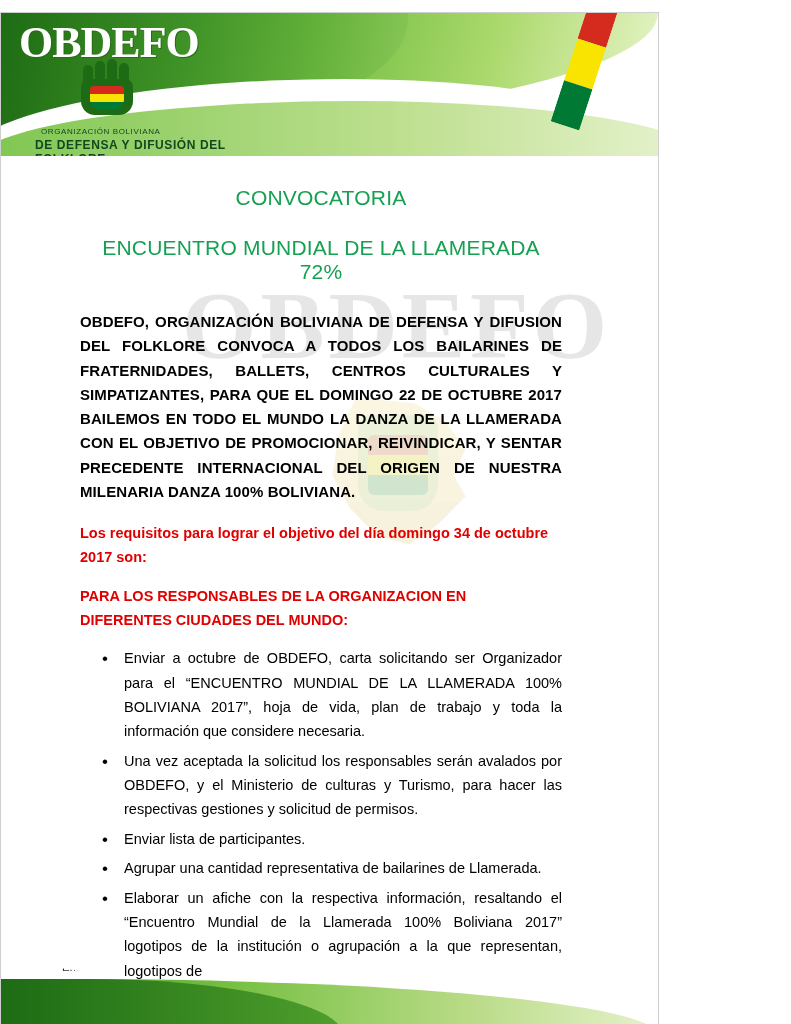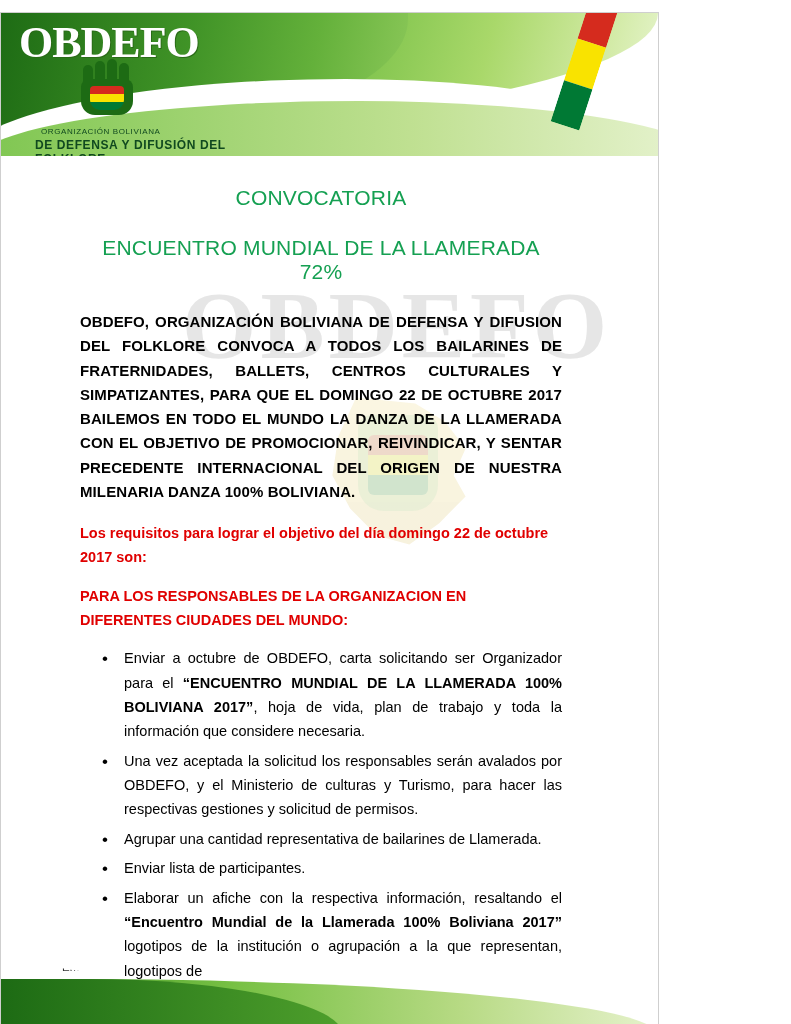--- a/index.html
+++ b/index.html
@@ -249,21 +249,21 @@
     padding-left: 4px;
   }
   ul.bullets > li::before {
     content: "•";
     position: absolute;
     left: -18px;
     top: -1px;
     font-size: 17px;
     color: #000;
   }
-  .b { font-weight: bold; }
+  .b { font-weight: normal; }
 
   
   .footer {
     position: absolute;
     left: 0;
     bottom: 0;
     width: 100%;
     height: 110px;
   }
   .footer-swoosh-white {
@@ -352,29 +352,29 @@
       <div class="wm-stripes"></div>
     </div>
   </div>
 
   <div class="content">
     <div class="title-line first">CONVOCATORIA</div>
     <div class="title-line">ENCUENTRO MUNDIAL DE LA LLAMERADA 72%</div>
 
     <p class="para-bold">OBDEFO, ORGANIZACIÓN BOLIVIANA DE DEFENSA Y DIFUSION DEL FOLKLORE CONVOCA A TODOS LOS BAILARINES DE FRATERNIDADES, BALLETS, CENTROS CULTURALES Y SIMPATIZANTES, PARA QUE EL DOMINGO 22 DE OCTUBRE 2017 BAILEMOS EN TODO EL MUNDO LA DANZA DE LA LLAMERADA CON EL OBJETIVO DE PROMOCIONAR, REIVINDICAR, Y SENTAR PRECEDENTE INTERNACIONAL DEL ORIGEN DE NUESTRA MILENARIA DANZA 100% BOLIVIANA.</p>
 
-    <p class="para-red">Los requisitos para lograr el objetivo del día domingo 22 de octubre 2017 son:</p>
+    <p class="para-red">Los requisitos para lograr el objetivo del día domingo 34 de octubre 2017 son:</p>
 
     <p class="para-red small-gap">PARA LOS RESPONSABLES DE LA ORGANIZACION EN DIFERENTES CIUDADES DEL MUNDO:</p>
 
     <ul class="bullets">
       <li><span>Enviar a octubre de OBDEFO, carta solicitando ser Organizador para el </span><span class="b">“ENCUENTRO MUNDIAL DE LA LLAMERADA 100% BOLIVIANA 2017”</span><span>, hoja de vida, plan de trabajo y toda la información que considere necesaria.</span></li>
       <li><span>Una vez aceptada la solicitud los responsables serán avalados por OBDEFO, y el Ministerio de culturas y Turismo, para hacer las respectivas gestiones y solicitud de permisos.</span><span class="b"></span><span></span></li>
+      <li><span>Enviar lista de participantes.</span><span class="b"></span><span></span></li>
       <li><span>Agrupar una cantidad representativa de bailarines de Llamerada.</span><span class="b"></span><span></span></li>
-      <li><span>Enviar lista de participantes.</span><span class="b"></span><span></span></li>
       <li><span>Elaborar un afiche con la respectiva información, resaltando el </span><span class="b">“Encuentro Mundial de la Llamerada 100% Boliviana 2017”</span><span> logotipos de la institución o agrupación a la que representan, logotipos de</span></li>
     </ul>
   </div>
 
   <div class="footer">
     <div class="footer-divider"></div>
     <div class="footer-text">
       <div>Calle: Otero de la Vega N° 292, esq. Cañada Strongest - Telf.: 2914778 • Cel.: 77267958 - 79524590</div>
       <div>Email: obdefobolivia@gmail.com • Facebook: defensa del folklore 100% boliviano - Whatsapp: 71903626</div>
     </div>

